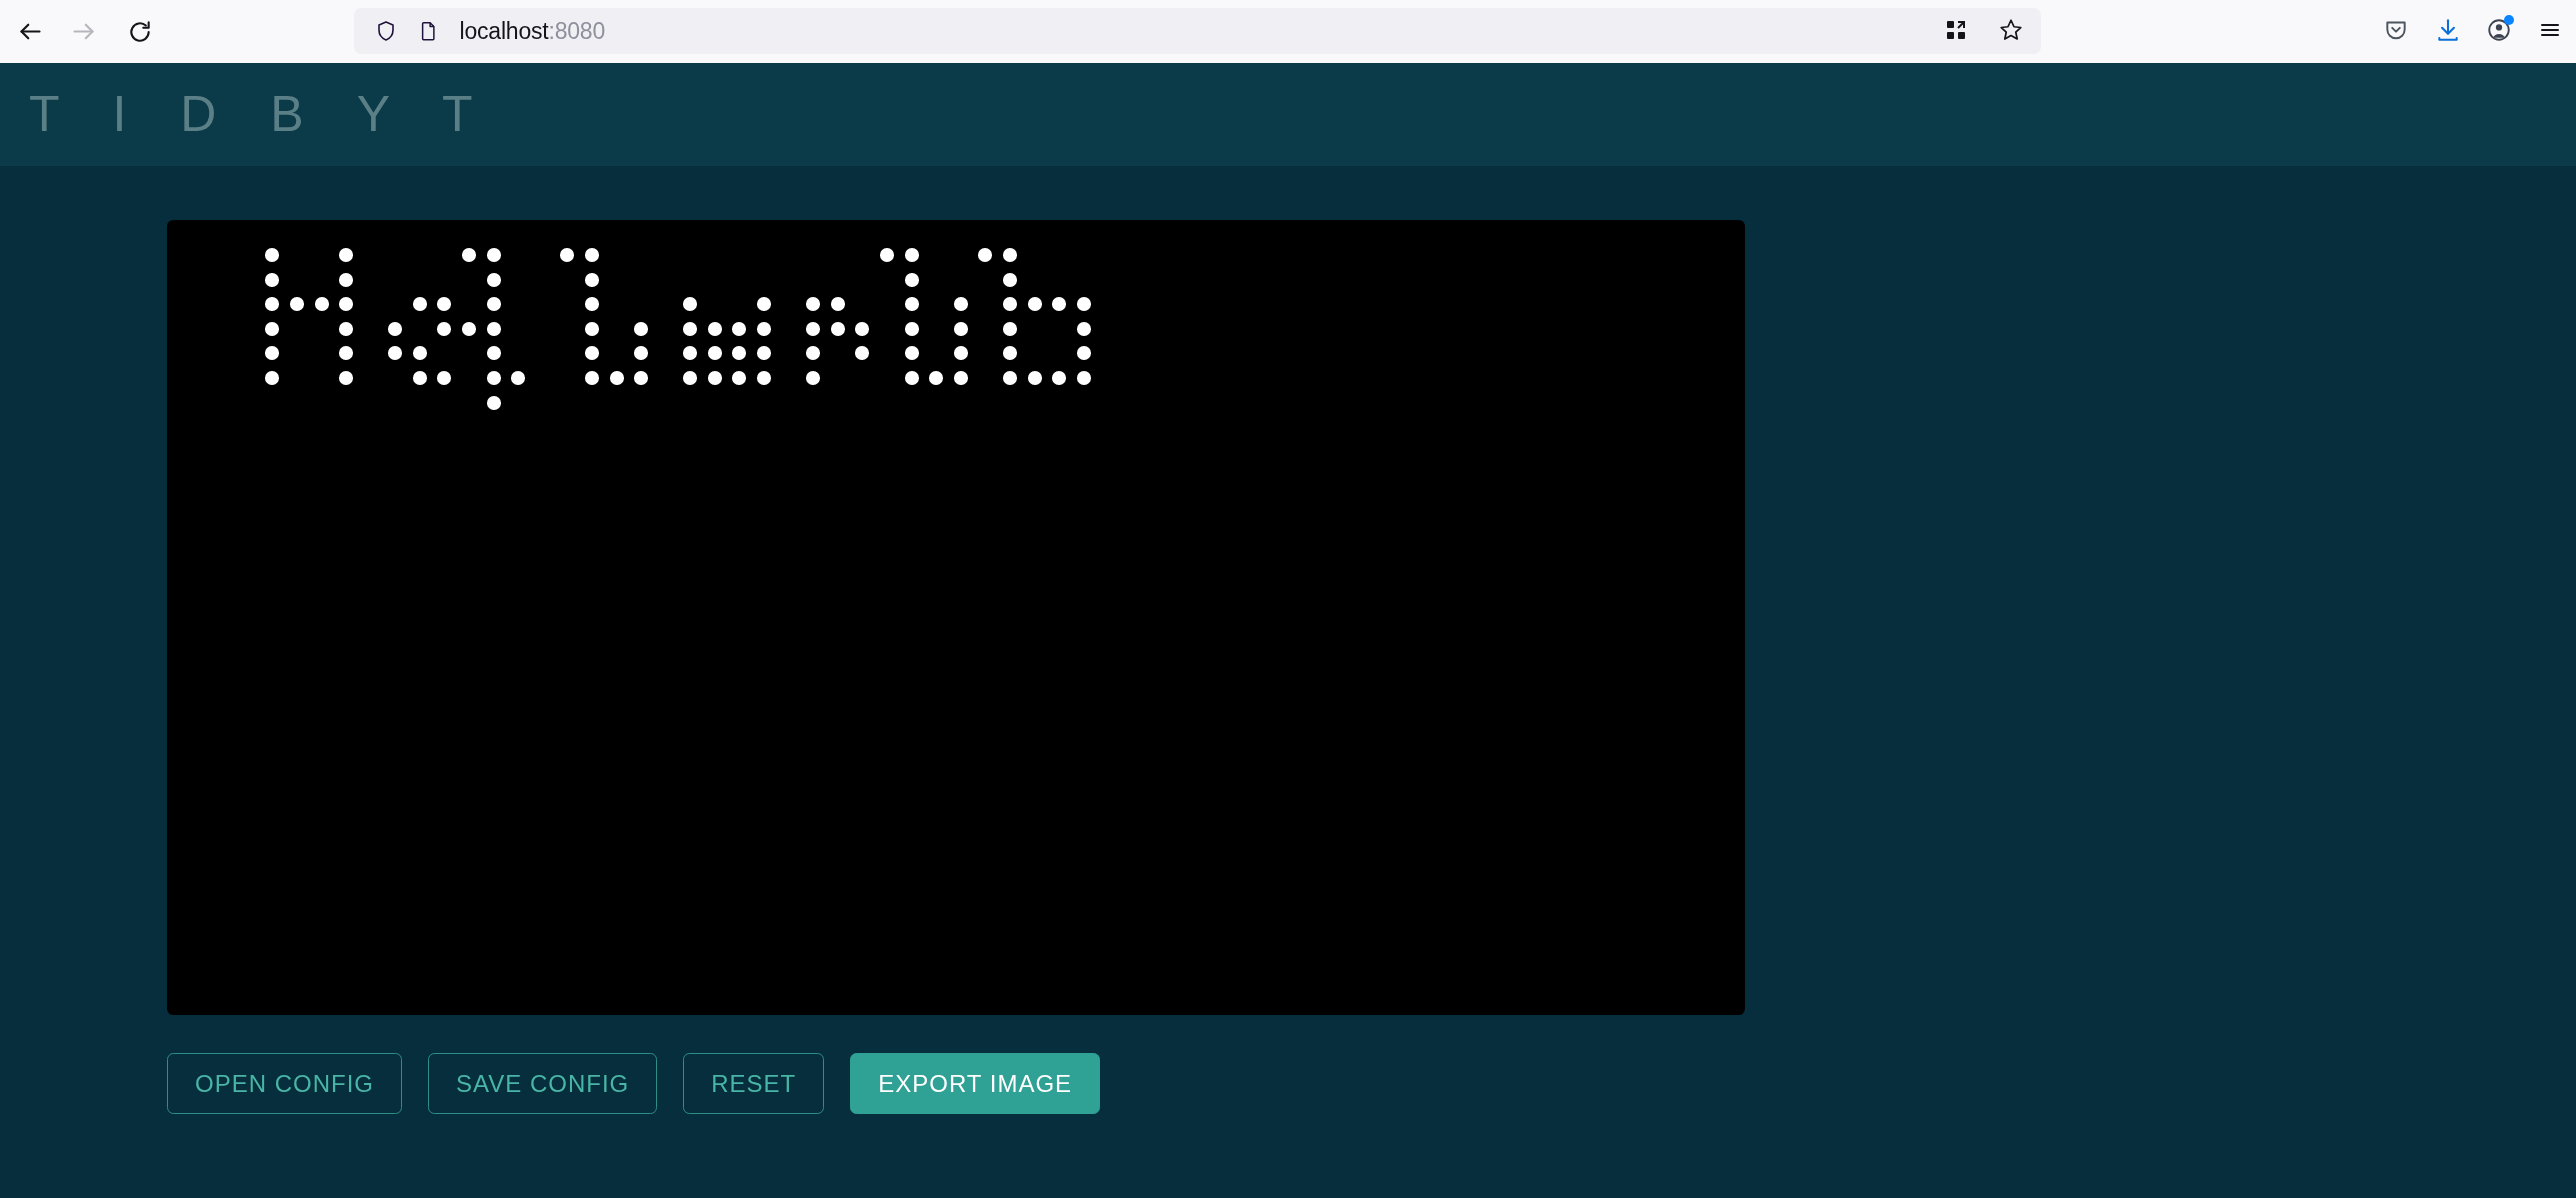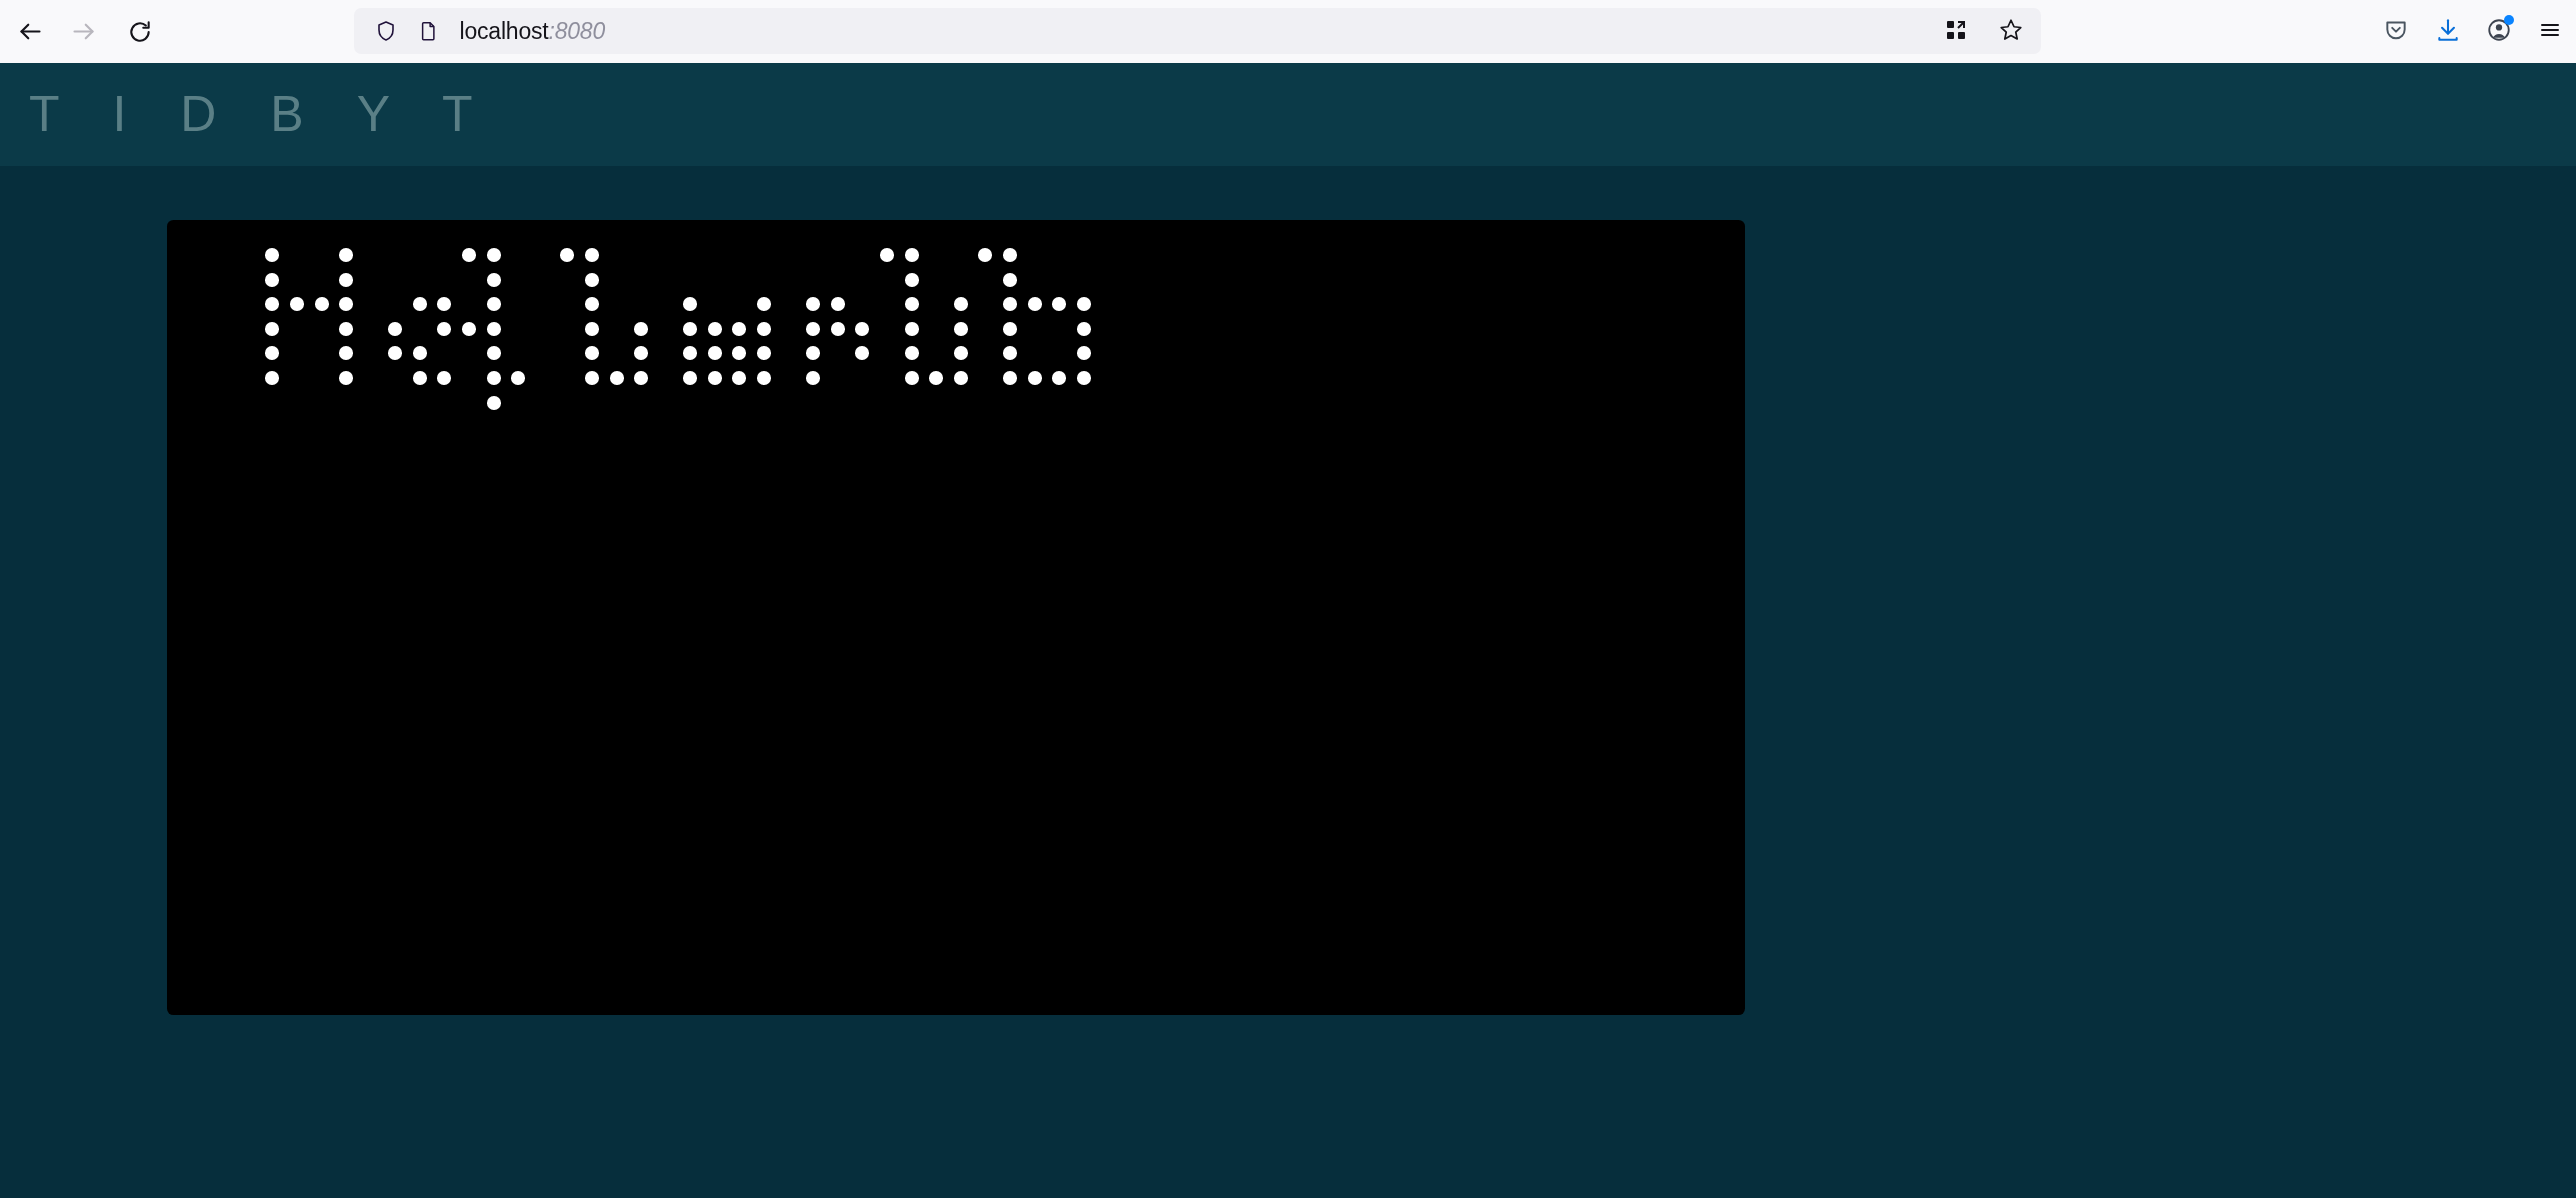--- a/index.html
+++ b/index.html
@@ -36,21 +36,21 @@
   }
   #shield-icon { margin-left: 20px; display: flex; }
   #page-icon { margin-left: 19px; display: flex; }
   #url-text {
     margin-left: 20px;
     font-size: 23px;
     color: #15141a;
     letter-spacing: -0.2px;
     white-space: nowrap;
   }
-  #url-text .port { color: #8f8f9d; font-style: italic; }
+  #url-text .port { color: #8f8f9d; }
 
   #urlbar-actions {
     position: absolute; right: 8px; top: 4px;
     height: 38px;
     display: flex; align-items: center; gap: 9.6px;
   }
 
   #toolbar-right {
     position: absolute; right: 0; top: 0;
     height: 63px;
@@ -366,16 +366,22 @@
         <div class="led-dot" style="left: 762px; top: 151px; width: 13.7px; height: 13.7px; background: rgb(255, 255, 255);"></div>
         <div class="led-dot" style="left: 787px; top: 151px; width: 13.7px; height: 13.7px; background: rgb(255, 255, 255);"></div>
         <div class="led-dot" style="left: 836px; top: 151px; width: 13.7px; height: 13.7px; background: rgb(255, 255, 255);"></div>
         <div class="led-dot" style="left: 861px; top: 151px; width: 13.7px; height: 13.7px; background: rgb(255, 255, 255);"></div>
         <div class="led-dot" style="left: 885px; top: 151px; width: 13.7px; height: 13.7px; background: rgb(255, 255, 255);"></div>
         <div class="led-dot" style="left: 910px; top: 151px; width: 13.7px; height: 13.7px; background: rgb(255, 255, 255);"></div>
         <div class="led-dot" style="left: 320px; top: 176px; width: 13.7px; height: 13.7px; background: rgb(255, 255, 255);"></div>
       </div>
   </div>
 
+  <div id="action-buttons">
+    <div class="btn btn-outline">OPEN CONFIG</div>
+    <div class="btn btn-outline">SAVE CONFIG</div>
+    <div class="btn btn-outline">RESET</div>
+    <div class="btn btn-filled">EXPORT IMAGE</div>
+  </div>
 
 
 </div>
 
 
 </body></html>

